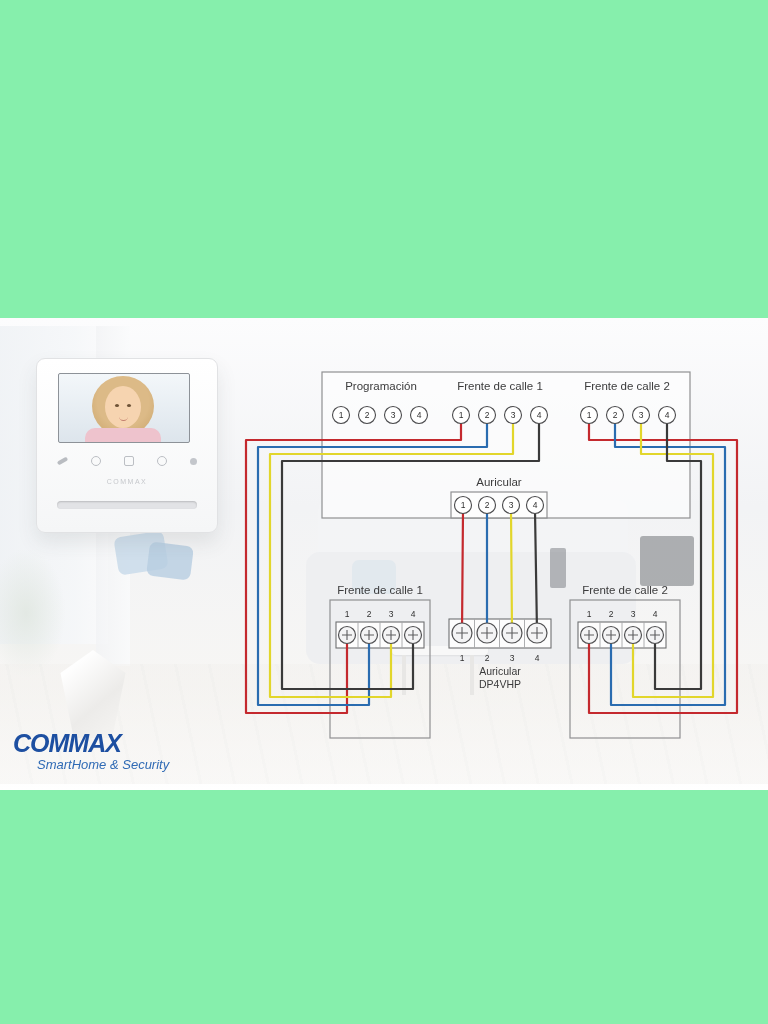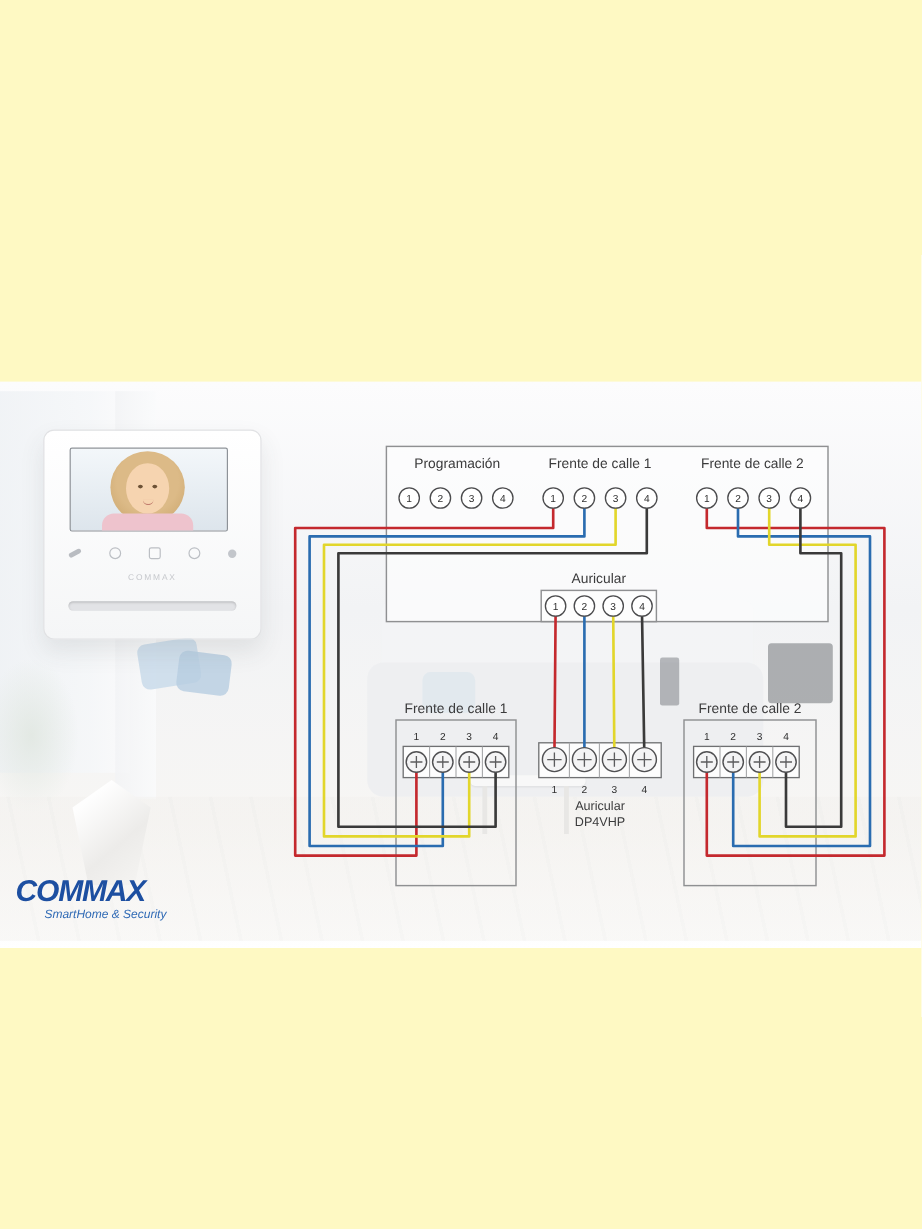--- a/index.html
+++ b/index.html
@@ -1,16 +1,16 @@
 <!DOCTYPE html>
 <html><head>
 <meta charset="utf-8">
 <style>
   html,body{margin:0;padding:0;background:#ffffff;}
-  .canvas{position:relative;width:768px;height:1024px;background:#fef9c3;overflow:hidden;font-family:"Liberation Sans",sans-serif;}
+  .canvas{position:relative;width:768px;height:1024px;background:#86efac;overflow:hidden;font-family:"Liberation Sans",sans-serif;}
   .abs{position:absolute;}
 
   
   .bg-band{left:0;top:318px;width:768px;height:472px;background:linear-gradient(180deg,#fcfcfd 0%,#f2f3f5 40%,#f7f6f4 78%,#ffffff 100%);}
   .bg-window{left:0;top:326px;width:108px;height:318px;background:linear-gradient(90deg,#eff2f5 0%,#f5f7f9 70%,#fbfbfc 100%);opacity:.85;}
   .bg-curtain{left:96px;top:326px;width:34px;height:340px;background:linear-gradient(90deg,#f2f3f5,#fafbfc);opacity:.8;}
   .bg-sofa-back{left:318px;top:500px;width:310px;height:70px;background:#f3f4f6;border-radius:10px;opacity:.75;}
   .bg-sofa{left:306px;top:552px;width:330px;height:112px;background:#eceef0;border-radius:14px;opacity:.8;}
   .bg-pillow-1{left:116px;top:534px;width:50px;height:38px;background:#c9dbea;border-radius:7px;transform:rotate(-9deg);opacity:.85;}
   .bg-pillow-2{left:148px;top:544px;width:44px;height:34px;background:#b7cde1;border-radius:7px;transform:rotate(7deg);opacity:.8;}
@@ -37,21 +37,21 @@
   .t-phone{width:11px;height:4px;background:#b9bcc1;border-radius:3px;transform:rotate(-28deg);}
   .t-circle{width:8px;height:8px;border:1.4px solid #bcbfc4;border-radius:50%;}
   .t-square{width:8px;height:8px;border:1.4px solid #bcbfc4;border-radius:2px;}
   .t-dot{width:7px;height:7px;background:#c3c6cb;border-radius:50%;}
   .device-brand{left:0;top:119px;width:100%;text-align:center;font-size:7px;letter-spacing:1.5px;color:#c6c8cc;}
   .speaker{left:20px;top:142px;width:140px;height:8px;background:#e2e3e6;border-radius:4px;box-shadow:inset 0 1px 2px rgba(0,0,0,.18);}
 
   
   .logo{left:13px;top:731px;z-index:3;}
   .logo-name{font-weight:bold;font-style:italic;font-size:25px;line-height:1;color:#1d4fa1;letter-spacing:-1px;}
-  .logo-tagline{font-size:10px;font-style:italic;color:#2f6ab5;margin-left:24px;margin-top:1px;}
+  .logo-tagline{font-size:13px;font-style:italic;color:#2f6ab5;margin-left:24px;margin-top:1px;}
 
   
   .diagram{left:0;top:0;z-index:2;}
   .diagram text{font-family:"Liberation Sans",sans-serif;}
   .lbl{font-size:11.5px;fill:#3b3b3c;text-anchor:middle;}
   .sub{font-size:10.5px;fill:#3b3b3c;text-anchor:middle;}
   .num{font-size:8.5px;fill:#303030;text-anchor:middle;}
   .box{fill:rgba(255,255,255,0.55);stroke:#8f9092;stroke-width:1.2;}
   .box-clear{fill:none;stroke:#8f9092;stroke-width:1.2;}
   .strip{fill:#fdfdfd;stroke:#6f7072;stroke-width:1.1;}

